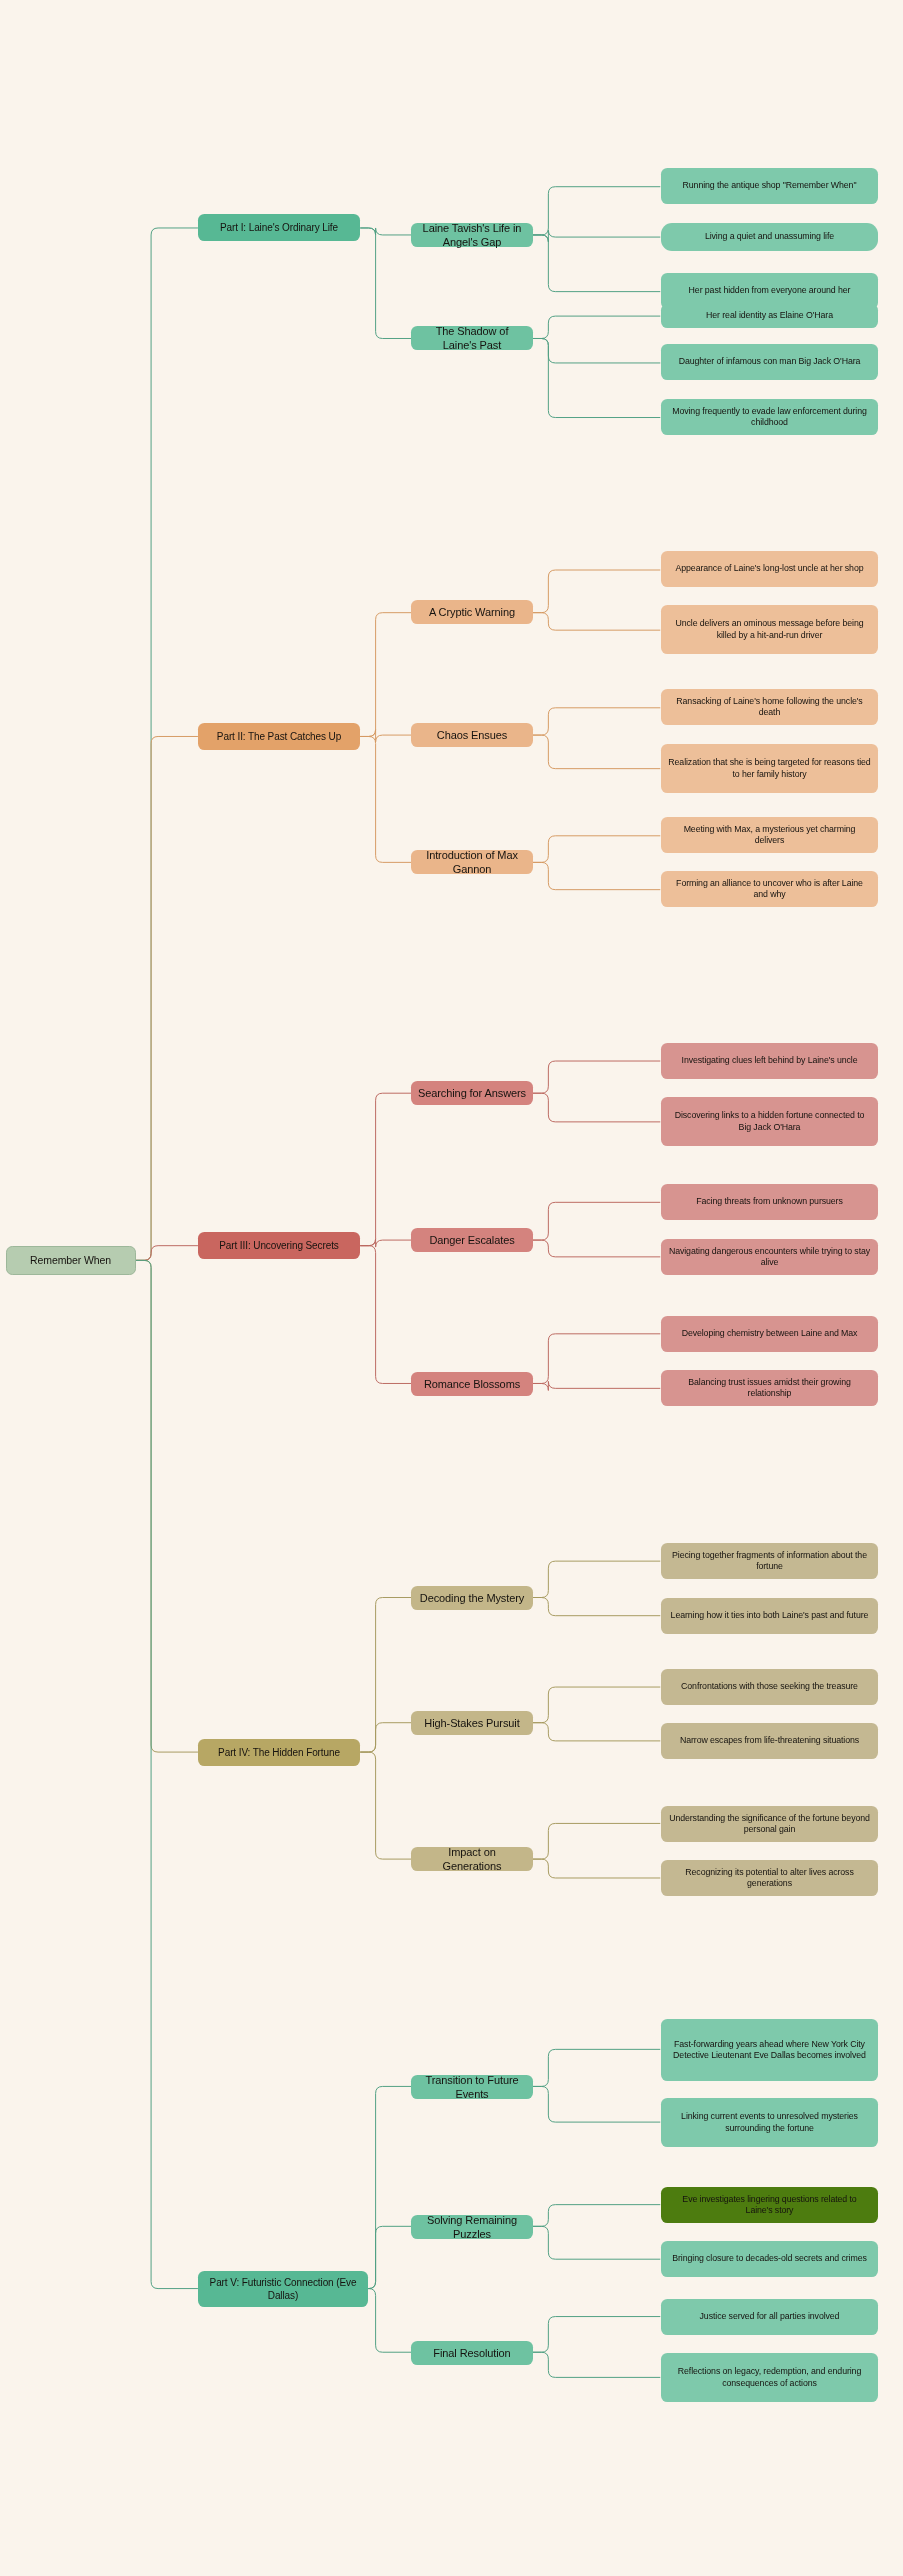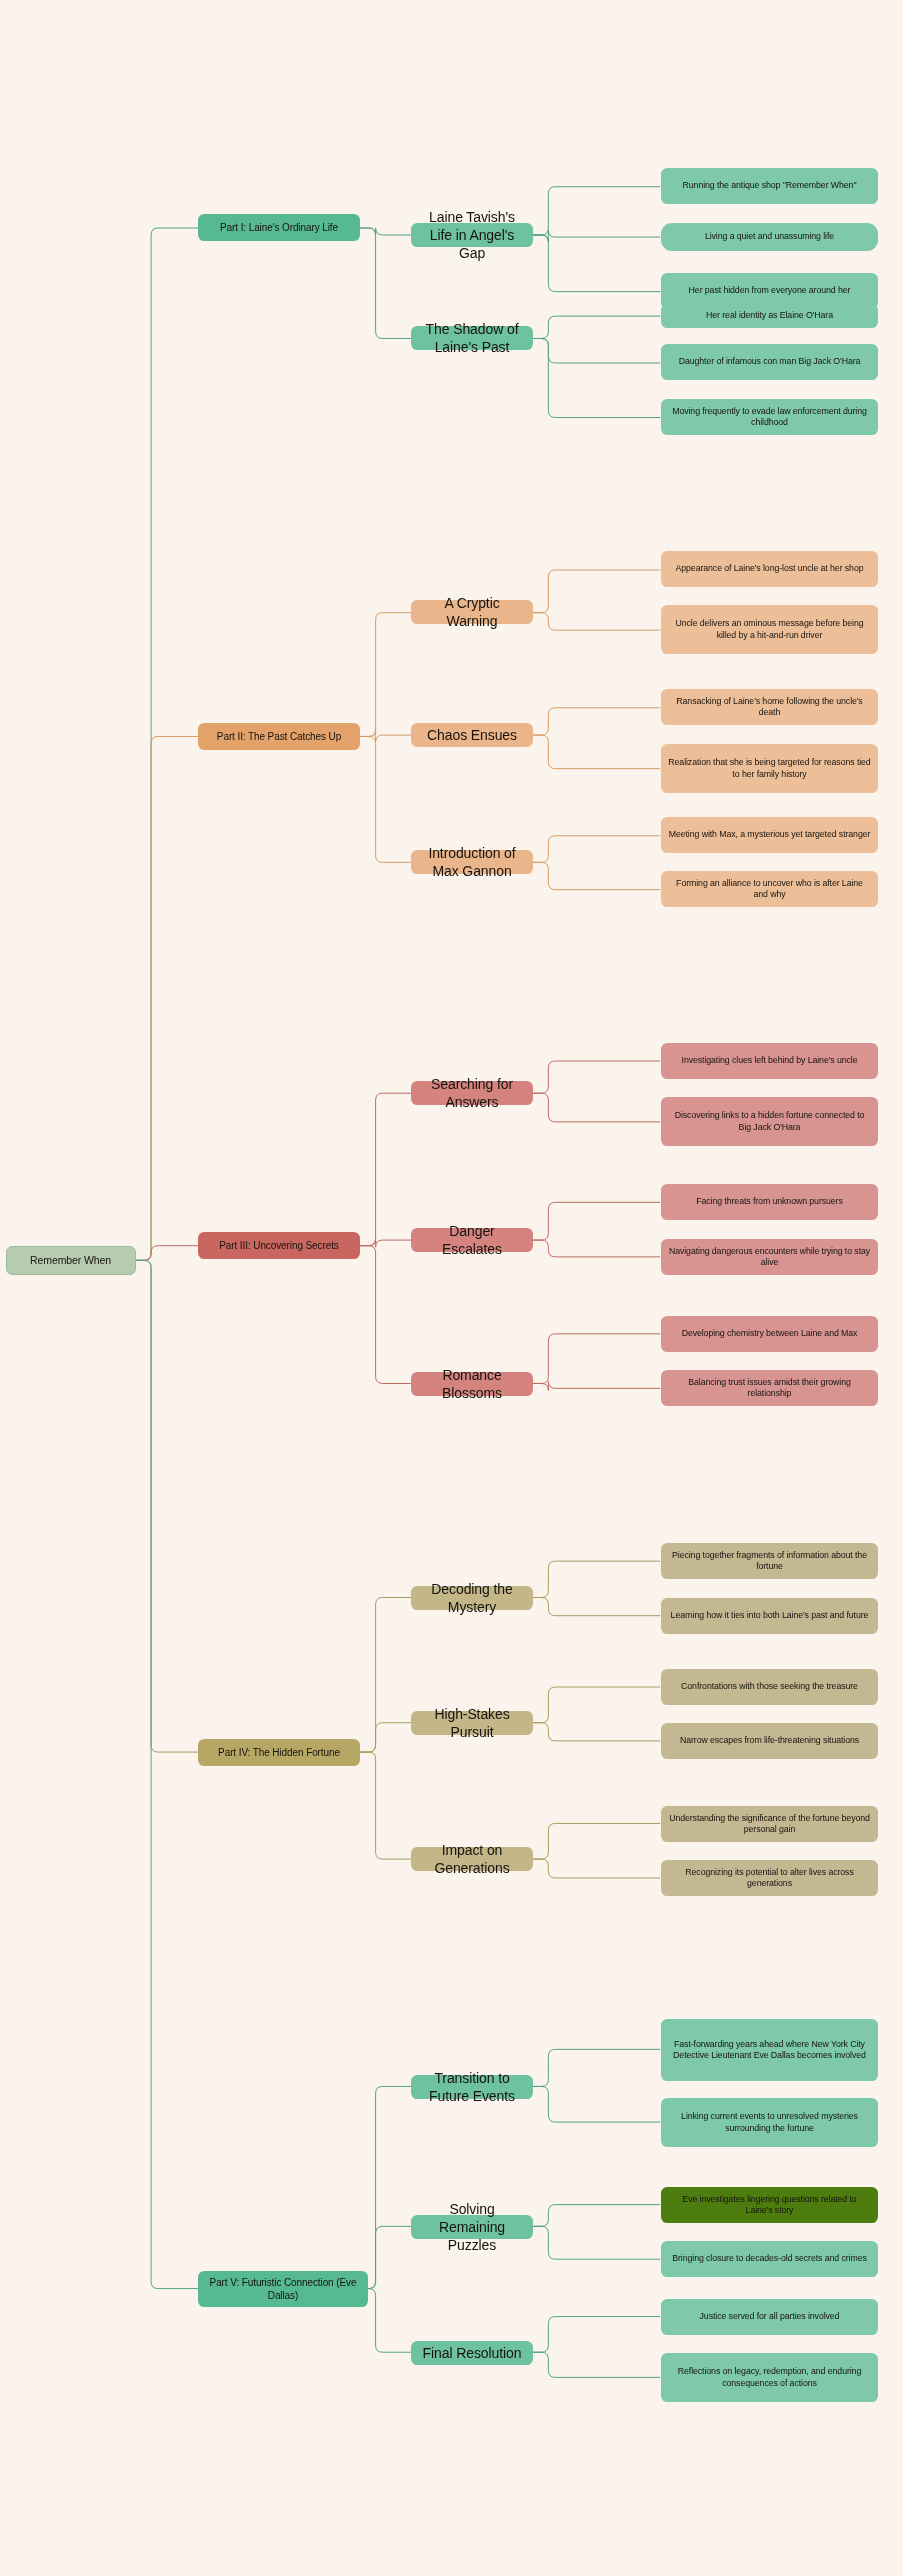--- a/index.html
+++ b/index.html
@@ -19,21 +19,21 @@
     display:flex;align-items:center;justify-content:center;
     text-align:center;
     color:#16130f;
     line-height:1.30;
     padding:4.2px 7px;
     letter-spacing:-0.1px;
     word-break:normal;
   }
   .root{font-size:10.5px;}
   .lvl1{font-size:10px;}
-  .lvl2{font-size:14px;}
+  .lvl2{font-size:11px;}
   .lvl3{font-size:8.8px;}
 </style>
 </head>
 <body>
 
 <div id="canvas">
   <svg id="links" viewBox="0 0 1291 3681" width="903" height="2576">
       <path d="M 194 1801 L 206 1801 Q 216 1801 216 1791 L 216 335 Q 216 325 226 325 L 283 325" fill="none" stroke="#4f9f82" stroke-width="1.4"></path>
       <path d="M 515 325 L 527 325 Q 537 325 537 335 L 537 325 Q 537 335 547 335 L 588 335" fill="none" stroke="#4f9f82" stroke-width="1.4"></path>
       <path d="M 762 335 L 774 335 Q 784 335 784 325 L 784 276 Q 784 266 794 266 L 944 266" fill="none" stroke="#4f9f82" stroke-width="1.4"></path>
@@ -96,21 +96,21 @@
       <div class="node lvl3" style="left: 661px; top: 344px; width: 217px; min-height: 36px; height: 36px; background: rgb(126, 201, 171);">Daughter of infamous con man Big Jack O'Hara</div>
       <div class="node lvl3" style="left: 661px; top: 399px; width: 217px; min-height: 36px; height: 36px; background: rgb(126, 201, 171);">Moving frequently to evade law enforcement during childhood</div>
       <div class="node lvl1" style="left: 198px; top: 723px; width: 162px; min-height: 26.6px; height: 26.6px; background: rgb(227, 162, 105);">Part II: The Past Catches Up</div>
       <div class="node lvl2" style="left: 411px; top: 600px; width: 122px; min-height: 24px; height: 24px; background: rgb(234, 181, 138);">A Cryptic Warning</div>
       <div class="node lvl3" style="left: 661px; top: 551px; width: 217px; min-height: 36px; height: 36px; background: rgb(237, 191, 153);">Appearance of Laine's long-lost uncle at her shop</div>
       <div class="node lvl3" style="left: 661px; top: 605px; width: 217px; min-height: 49px; height: 49px; background: rgb(237, 191, 153);">Uncle delivers an ominous message before being killed by a hit-and-run driver</div>
       <div class="node lvl2" style="left: 411px; top: 723px; width: 122px; min-height: 24px; height: 24px; background: rgb(234, 181, 138);">Chaos Ensues</div>
       <div class="node lvl3" style="left: 661px; top: 689px; width: 217px; min-height: 36px; height: 36px; background: rgb(237, 191, 153);">Ransacking of Laine's home following the uncle's death</div>
       <div class="node lvl3" style="left: 661px; top: 744px; width: 217px; min-height: 49px; height: 49px; background: rgb(237, 191, 153);">Realization that she is being targeted for reasons tied to her family history</div>
       <div class="node lvl2" style="left: 411px; top: 850px; width: 122px; min-height: 24px; height: 24px; background: rgb(234, 181, 138);">Introduction of Max Gannon</div>
-      <div class="node lvl3" style="left: 661px; top: 817px; width: 217px; min-height: 36px; height: 36px; background: rgb(237, 191, 153);">Meeting with Max, a mysterious yet targeted stranger</div>
+      <div class="node lvl3" style="left: 661px; top: 817px; width: 217px; min-height: 36px; height: 36px; background: rgb(237, 191, 153);">Meeting with Max, a mysterious yet charming delivers</div>
       <div class="node lvl3" style="left: 661px; top: 871px; width: 217px; min-height: 36px; height: 36px; background: rgb(237, 191, 153);">Forming an alliance to uncover who is after Laine and why</div>
       <div class="node lvl1" style="left: 198px; top: 1232px; width: 162px; min-height: 26.6px; height: 26.6px; background: rgb(201, 102, 95);">Part III: Uncovering Secrets</div>
       <div class="node lvl2" style="left: 411px; top: 1081px; width: 122px; min-height: 24px; height: 24px; background: rgb(212, 131, 126);">Searching for Answers</div>
       <div class="node lvl3" style="left: 661px; top: 1043px; width: 217px; min-height: 36px; height: 36px; background: rgb(215, 148, 144);">Investigating clues left behind by Laine's uncle</div>
       <div class="node lvl3" style="left: 661px; top: 1097px; width: 217px; min-height: 49px; height: 49px; background: rgb(215, 148, 144);">Discovering links to a hidden fortune connected to Big Jack O'Hara</div>
       <div class="node lvl2" style="left: 411px; top: 1228px; width: 122px; min-height: 24px; height: 24px; background: rgb(212, 131, 126);">Danger Escalates</div>
       <div class="node lvl3" style="left: 661px; top: 1184px; width: 217px; min-height: 36px; height: 36px; background: rgb(215, 148, 144);">Facing threats from unknown pursuers</div>
       <div class="node lvl3" style="left: 661px; top: 1239px; width: 217px; min-height: 36px; height: 36px; background: rgb(215, 148, 144);">Navigating dangerous encounters while trying to stay alive</div>
       <div class="node lvl2" style="left: 411px; top: 1372px; width: 122px; min-height: 24px; height: 24px; background: rgb(212, 131, 126);">Romance Blossoms</div>
       <div class="node lvl3" style="left: 661px; top: 1316px; width: 217px; min-height: 36px; height: 36px; background: rgb(215, 148, 144);">Developing chemistry between Laine and Max</div>

